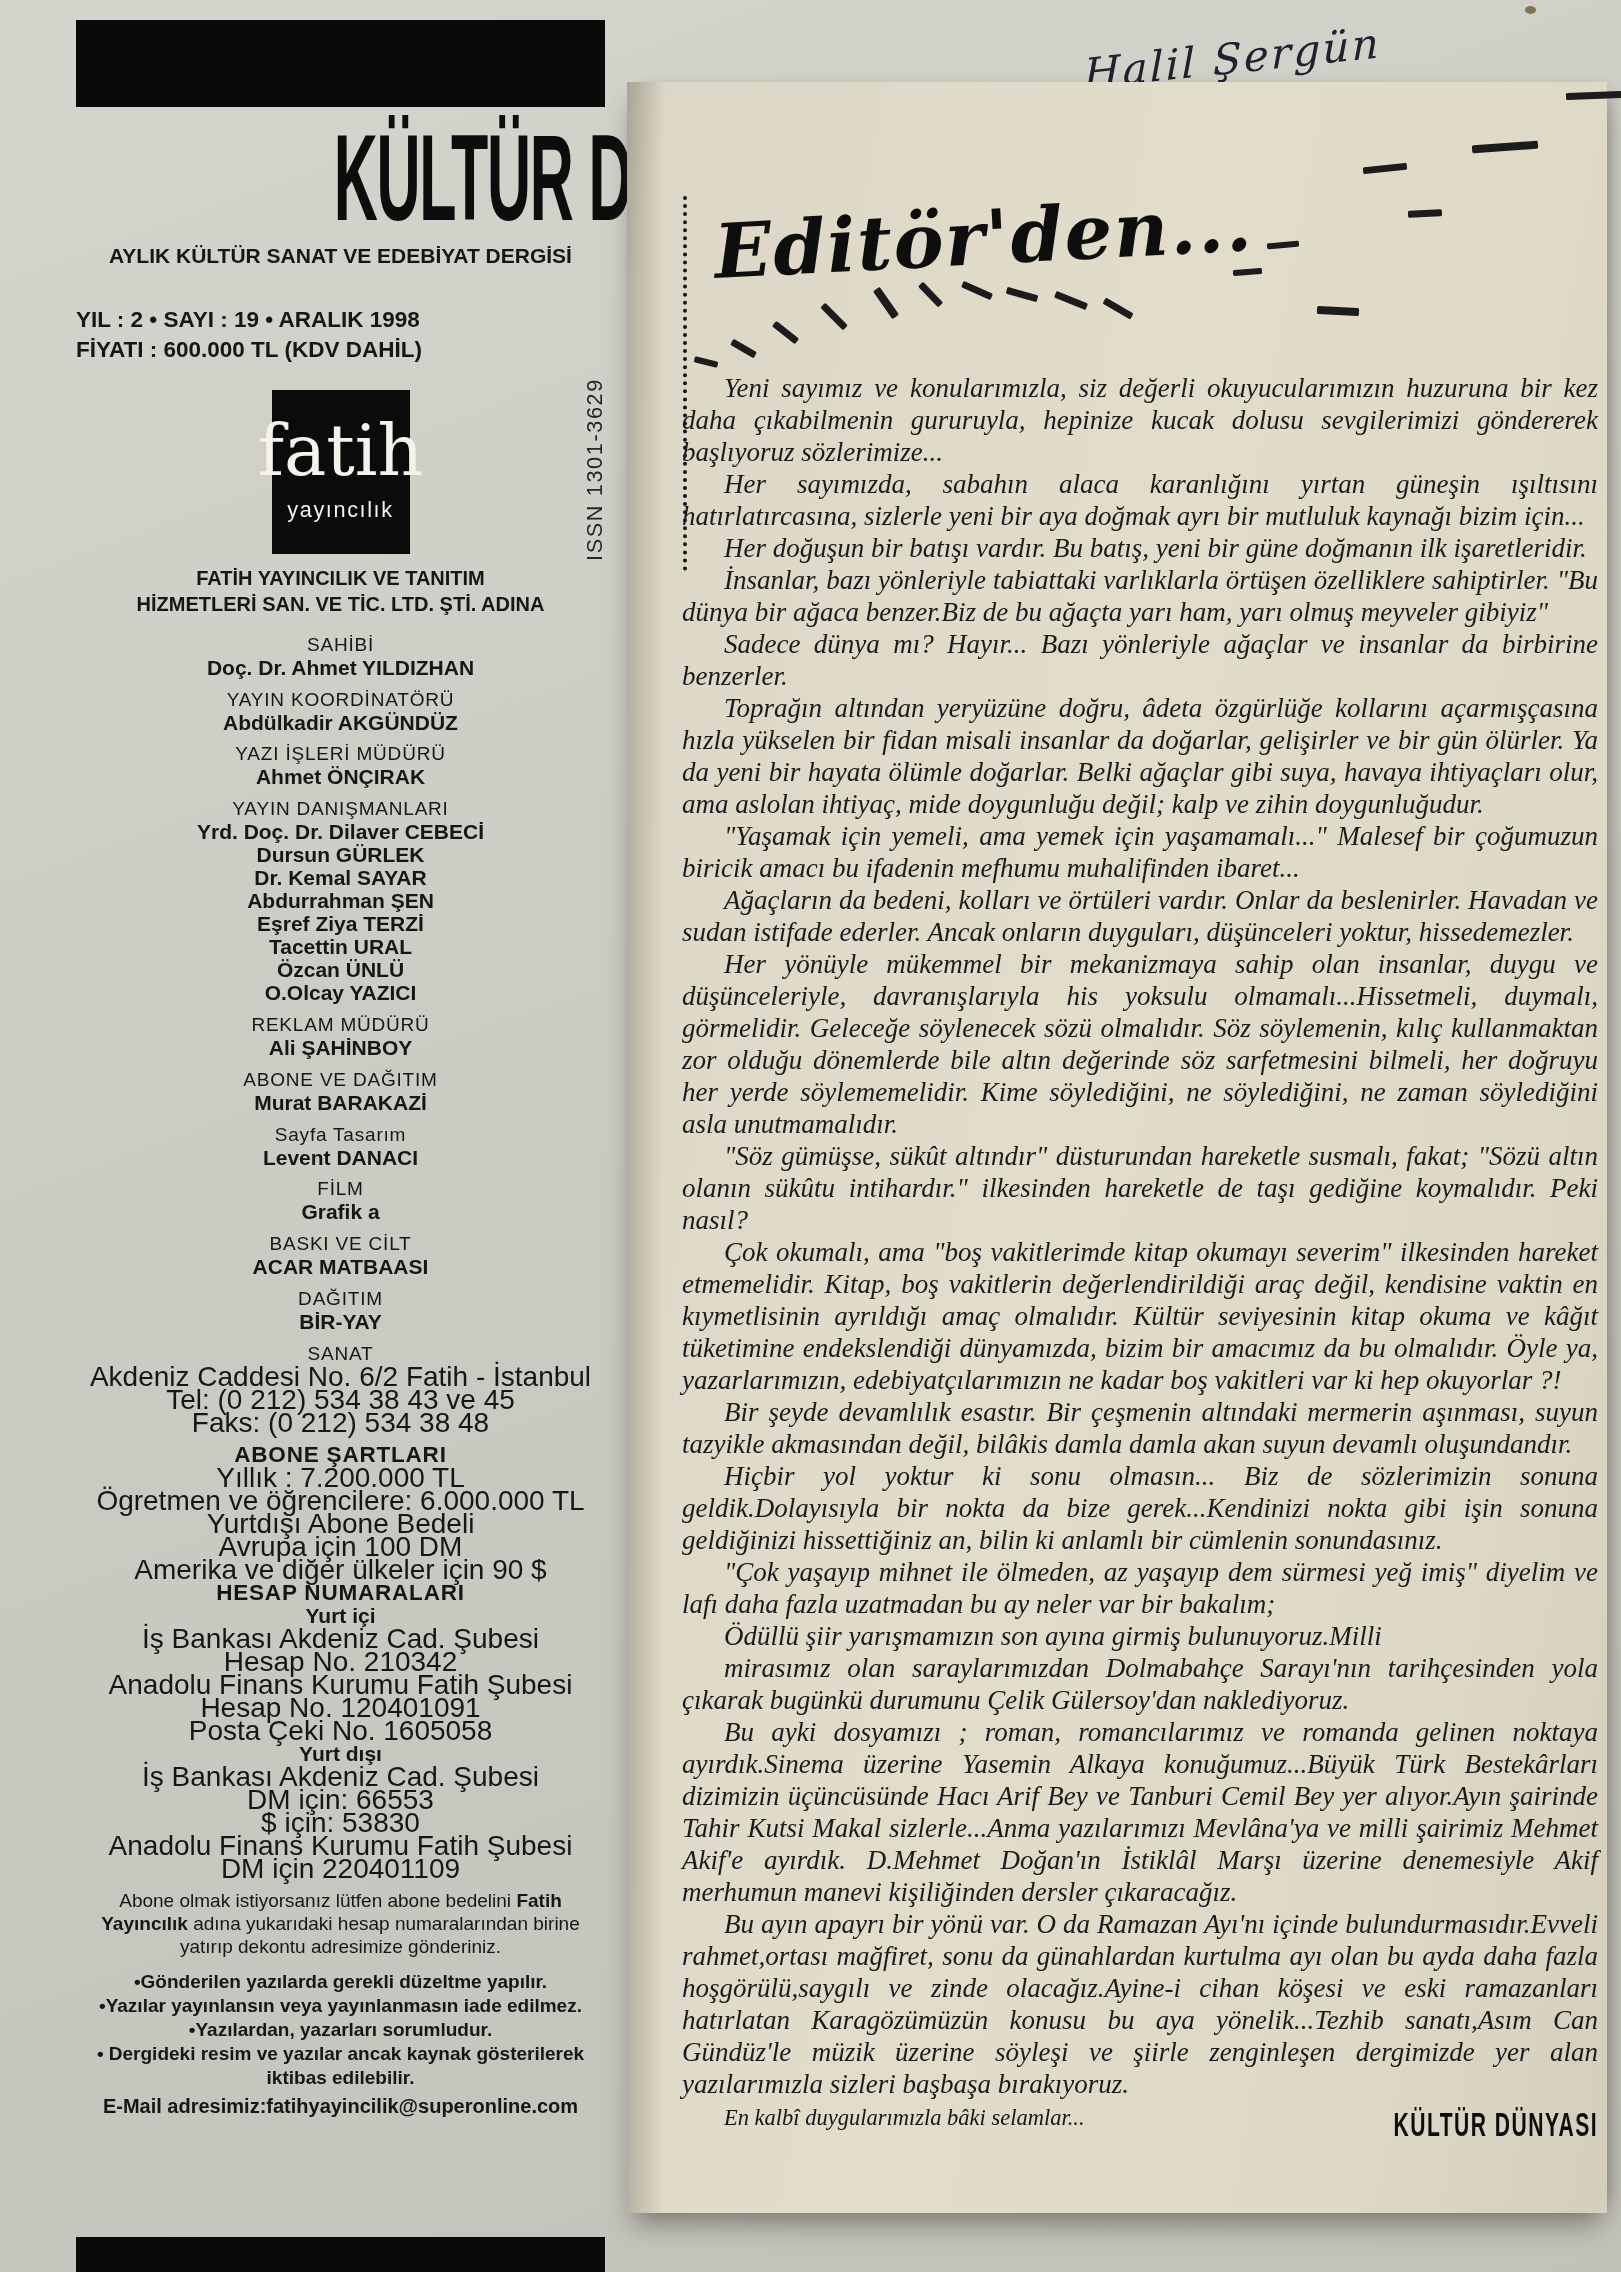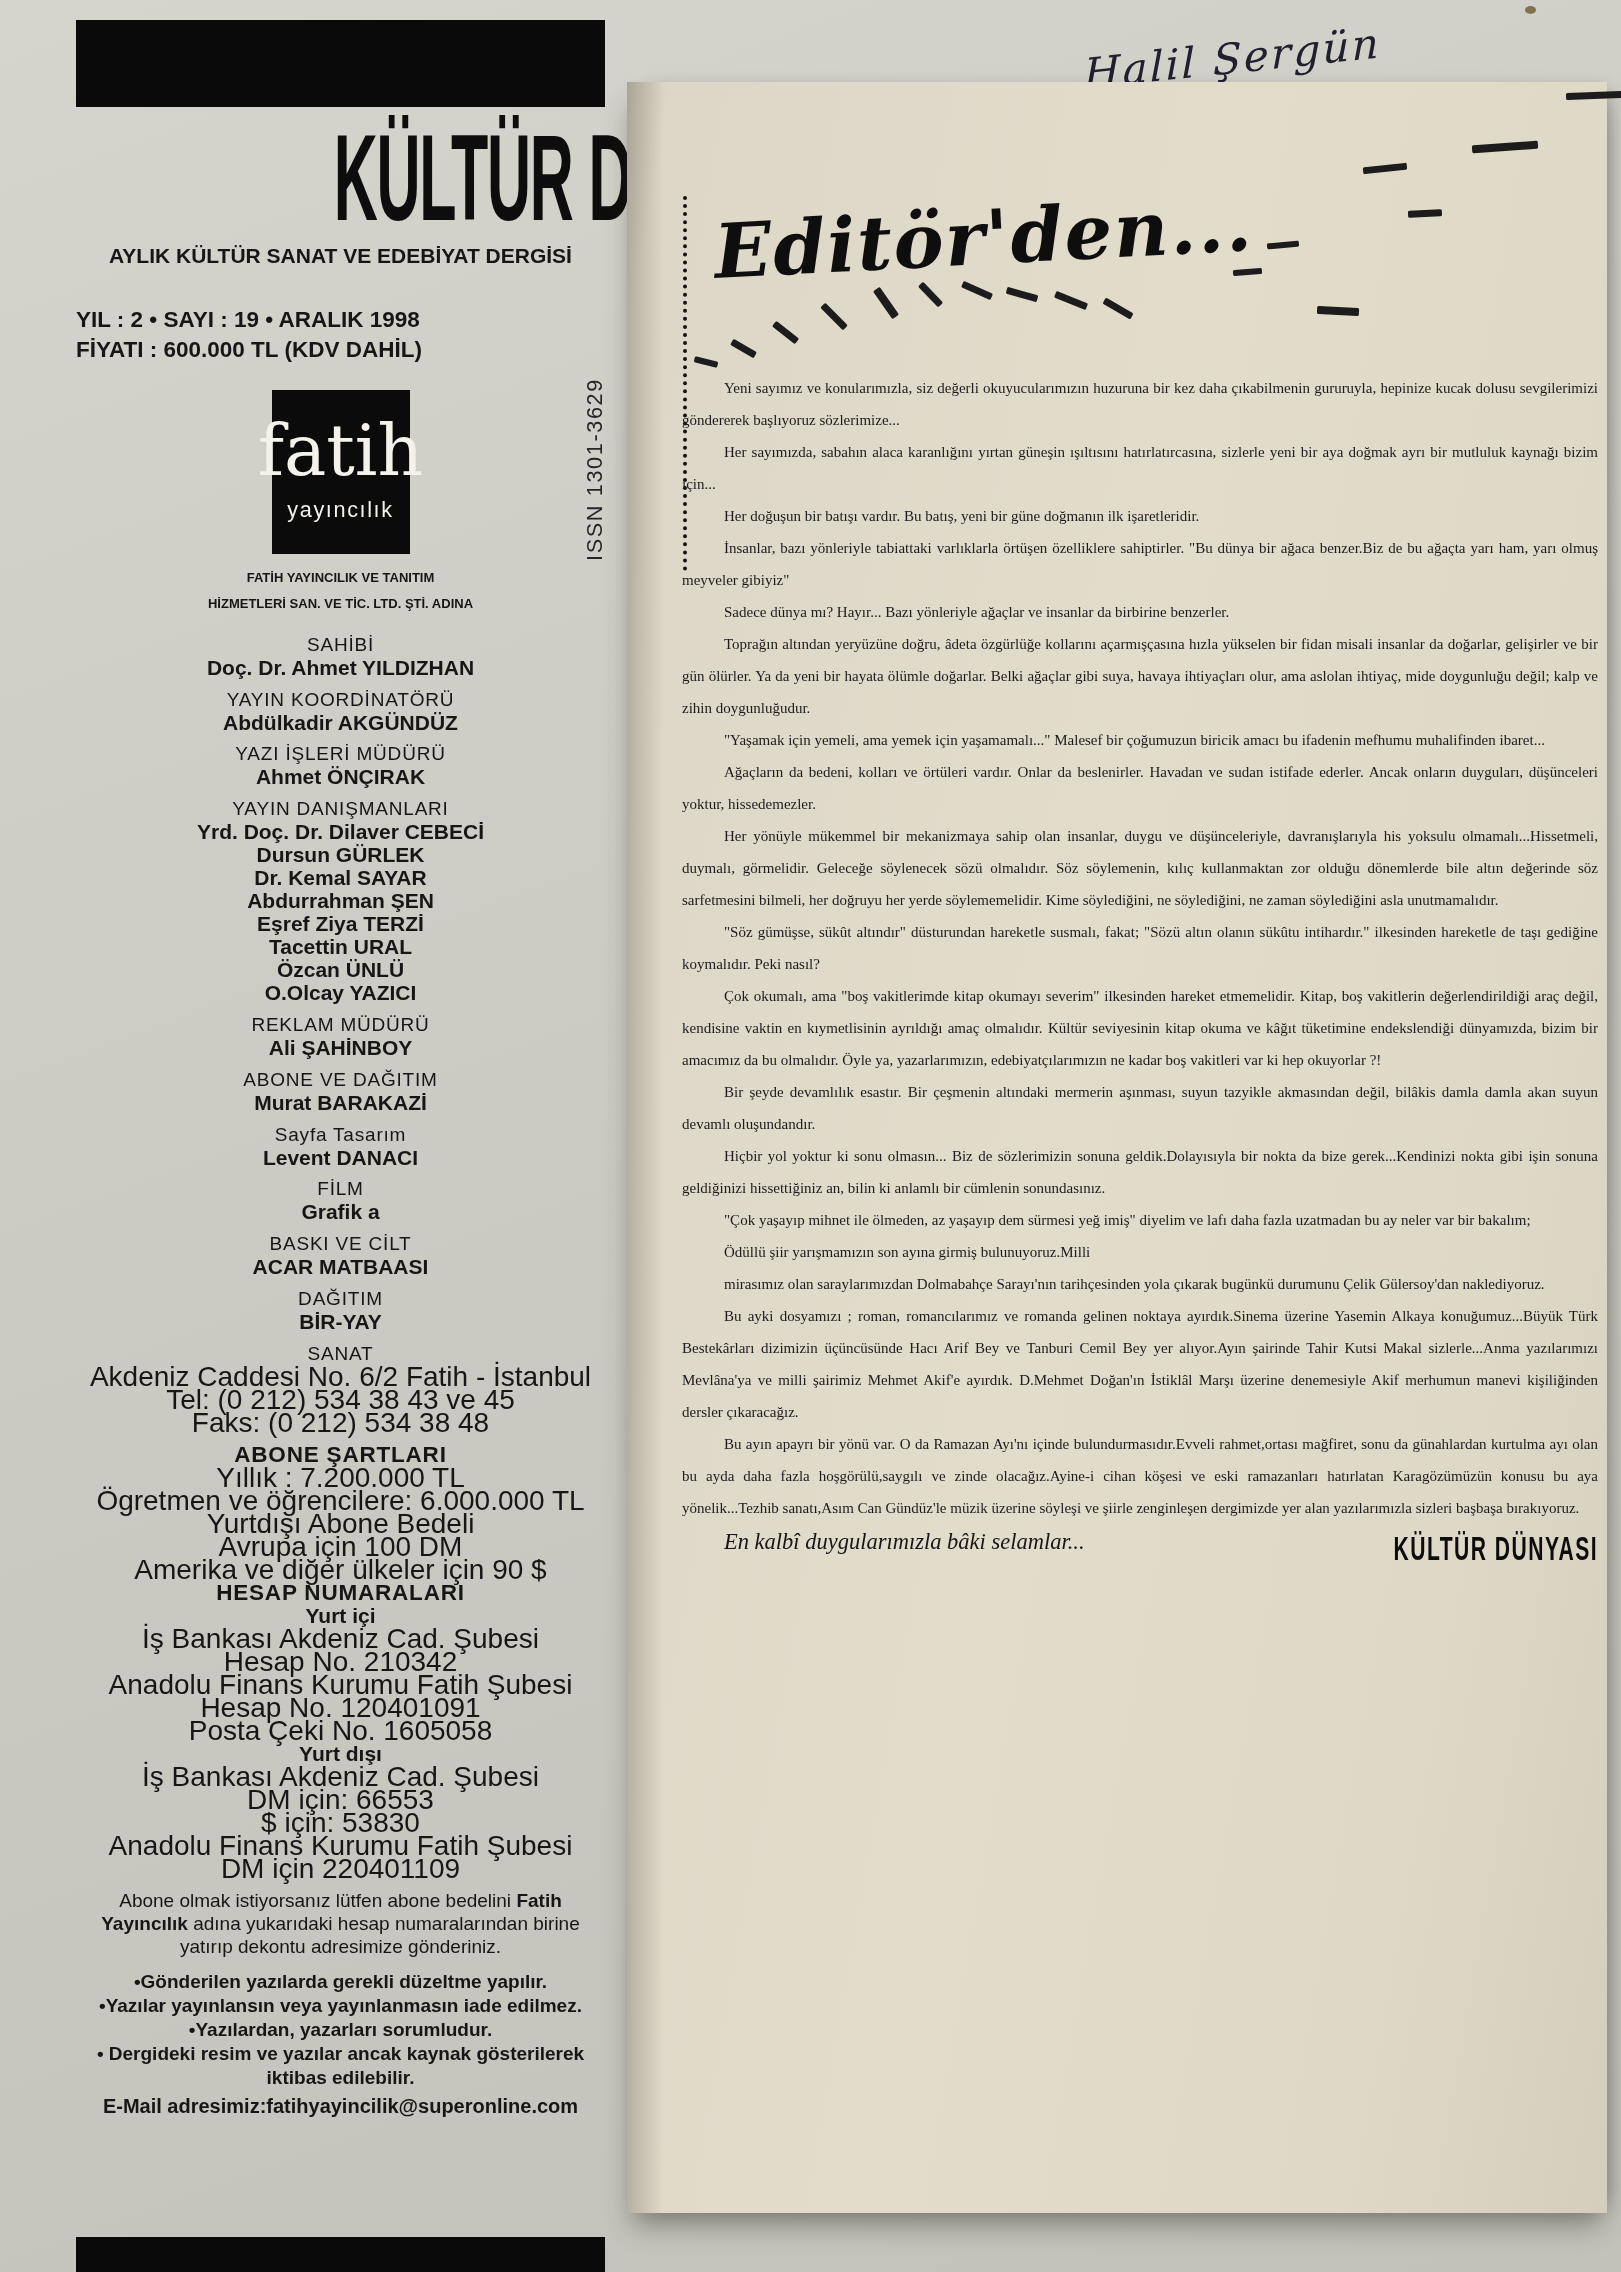--- a/index.html
+++ b/index.html
@@ -15,21 +15,21 @@
   .bar-bottom{position:absolute;left:76px;top:2237px;width:529px;height:36px;}
   .mag-title{height:127px;line-height:127px;white-space:nowrap;overflow:visible;}
   .squeeze{display:inline-block;transform:scaleX(.5);transform-origin:50% 50%;
     font-weight:900;font-size:122px;letter-spacing:-2.4px;color:#0d0d0d;}
   .mag-subtitle{font-weight:bold;font-size:21px;letter-spacing:0px;margin-top:1.6px;}
   .issue-block{text-align:left;margin-top:37px;font-weight:bold;font-size:22.5px;line-height:30.5px;}
   .logo-box{width:138px;height:164px;background:#0b0b0b;margin:24px auto 11.2px auto;
     display:flex;flex-direction:column;align-items:center;justify-content:center;}
   .logo-word{font-family:"DejaVu Serif",serif;color:#f4f2ea;font-size:71px;line-height:71px;margin-top:-4.8px;}
   .logo-sub{color:#f4f2ea;font-size:21.7px;letter-spacing:1.6px;margin-top:11.2px;}
-  .pub-line{font-weight:bold;font-size:13px;line-height:26px;}
+  .pub-line{font-weight:bold;font-size:20px;line-height:26px;}
   .entries{margin-top:16px;}
   .e{font-size:20px;line-height:23px;}
   .lbl{font-size:19px;letter-spacing:0.8px;}
   .nm{font-weight:bold;font-size:21px;}
   .pl{font-size:28px;}
   .hd{font-weight:900;font-size:22.5px;letter-spacing:0.8px;}
   .sub{font-weight:900;font-size:21px;}
   .gap-top{margin-top:8.8px;}
   .note{margin-top:9.6px;font-size:19px;line-height:23px;}
   .note b{font-weight:900;}
@@ -47,22 +47,22 @@
   .handwriting{position:absolute;left:1083px;top:32px;width:337px;
     font-family:"DejaVu Serif",serif;font-style:italic;font-size:42px;color:#20202e;
     transform:rotate(-6deg) skewX(-6deg);letter-spacing:2.4px;}
   .speck{position:absolute;left:1525px;top:6.4px;width:11.2px;height:8px;background:#6a5a30;border-radius:50%;opacity:.8;}
   .dotline{position:absolute;left:56px;top:114px;height:375px;border-left:4px dotted #141414;}
   .ed-heading{position:absolute;left:87px;top:112px;
     font-family:"DejaVu Serif",serif;font-style:italic;font-weight:bold;font-size:75px;
     transform:rotate(-3deg);letter-spacing:1.6px;color:#0e0e0e;white-space:nowrap;}
   .dash{position:absolute;background:#1c1c1c;border-radius:1.6px;}
   .bodytext{position:absolute;left:55px;top:290px;width:916px;}
-  .bodytext p{margin:0;font-family:"Liberation Serif",serif;
-    font-size:15px;line-height:32px;text-align:justify;text-indent:42px;color:#1b1b1b;}
+  .bodytext p{margin:0;font-family:"Liberation Serif",serif;font-style:italic;
+    font-size:27px;line-height:32px;text-align:justify;text-indent:42px;color:#1b1b1b;}
   .closing-row{display:flex;justify-content:space-between;align-items:flex-start;margin-top:4.8px;}
   .closing-text{font-family:"Liberation Serif",serif;font-style:italic;font-size:22.5px;text-indent:42px;}
   .brand-squeeze{display:inline-block;transform:scaleX(.62);transform-origin:100% 50%;
     font-weight:900;font-size:34px;letter-spacing:2.4px;white-space:nowrap;color:#0d0d0d;}
 </style>
 </head>
 <body>
 
 <div class="left-col">
   <div class="bar bar-top"></div>

